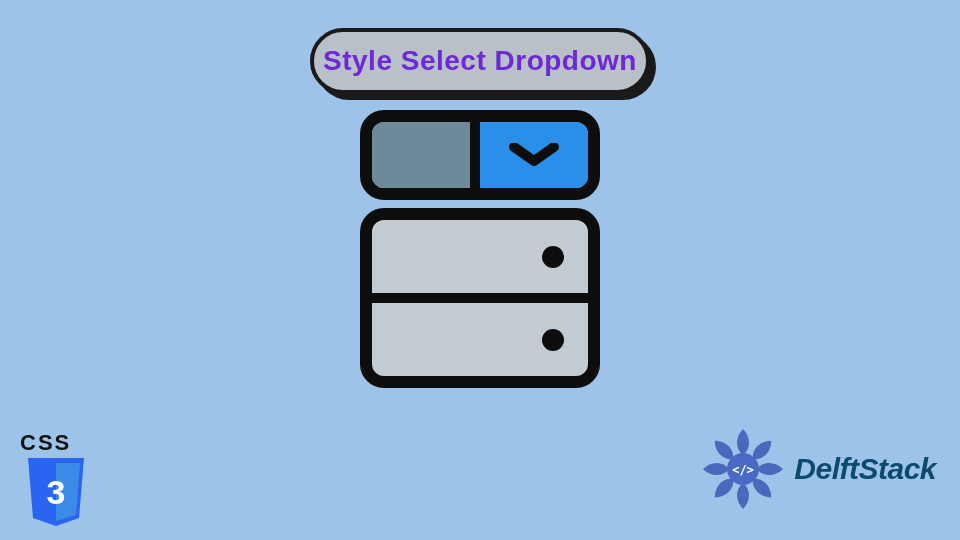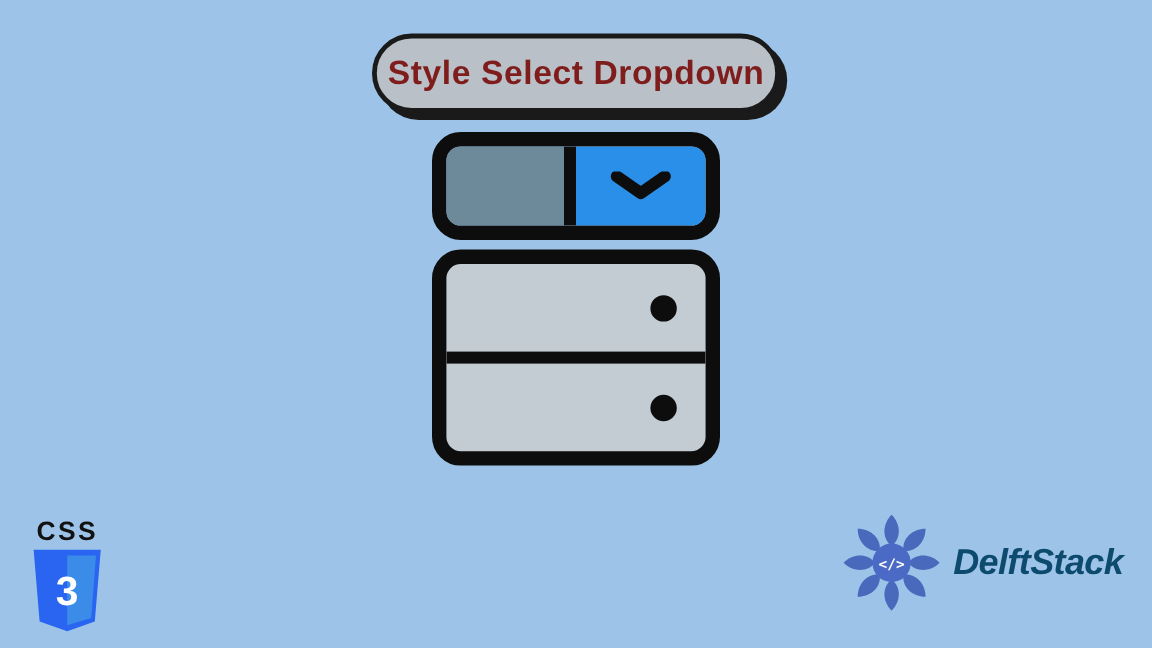--- a/index.html
+++ b/index.html
@@ -33,21 +33,21 @@
       background: #b9c0c7;
       border: 4px solid #1a1a1a;
       border-radius: 34px;
       display: flex;
       align-items: center;
       justify-content: center;
     }
     .title-text {
       font-size: 28px;
       font-weight: bold;
-      color: #7f1d1d;
+      color: #6d28d9;
       letter-spacing: 0.5px;
     }
     .icon-stack {
       position: absolute;
       top: 110px;
       left: 50%;
       transform: translateX(-50%);
       width: 240px;
     }
     .top-box {
@@ -107,21 +107,20 @@
       left: 20px;
       bottom: 18px;
       width: 72px;
       height: 92px;
     }
     .css3-text {
       font-size: 22px;
       font-weight: 900;
       letter-spacing: 2px;
       color: #111;
-      text-align: center;
       display: block;
       margin-bottom: 2px;
     }
     .shield {
       width: 64px;
       height: 72px;
       margin: 0 auto;
       position: relative;
     }
     .brand {

